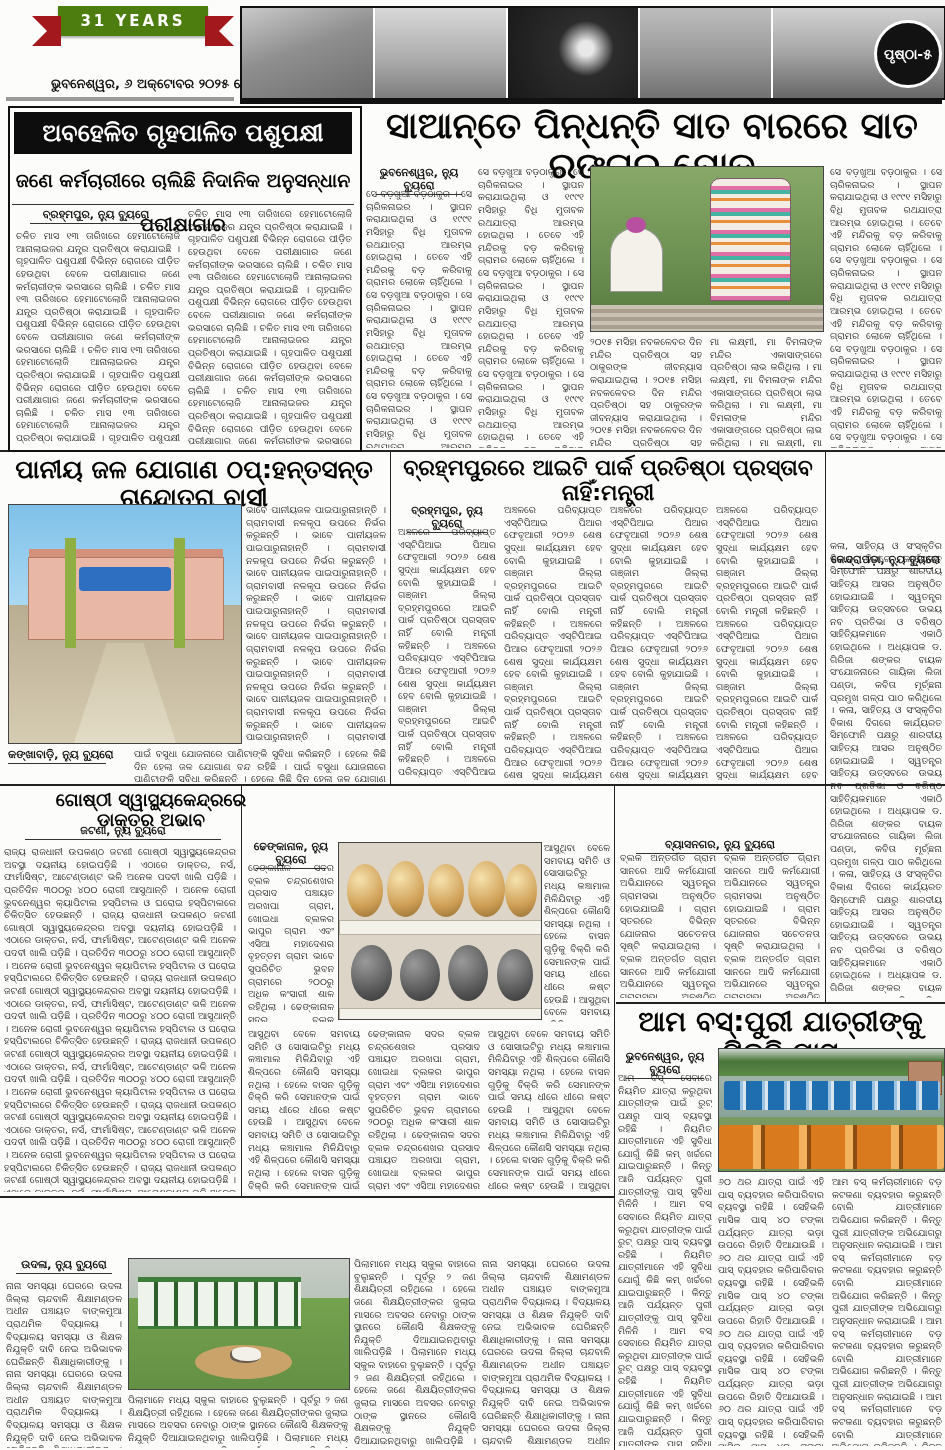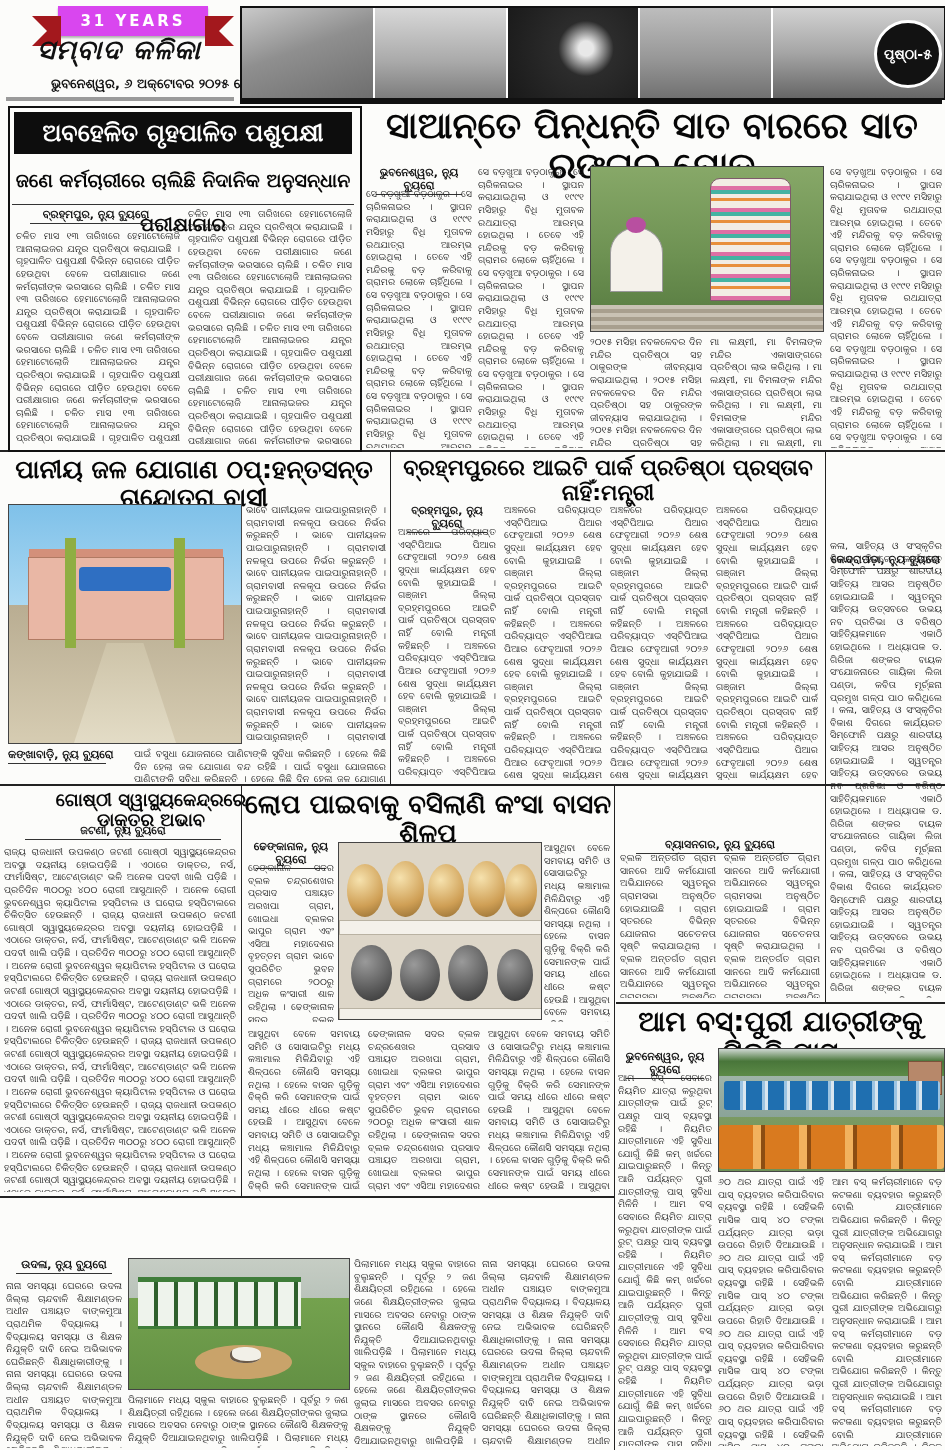--- a/index.html
+++ b/index.html
@@ -1,19 +1,19 @@
 <!DOCTYPE html>
 <html><head>
 <meta charset="utf-8">
 <style>
   html,body{margin:0;padding:0;background:#e8e8e4;}
   .page{position:relative;width:945px;height:1450px;background:#fcfcfa;margin:0 auto;
         font-family:"DejaVu Sans",sans-serif;color:#111;overflow:hidden;}
   
-  .ribbon{position:absolute;left:58px;top:6px;width:150px;height:30px;background:#d946ef;
+  .ribbon{position:absolute;left:58px;top:6px;width:150px;height:30px;background:#4d7c0f;
           color:#fff;font-weight:bold;font-size:15px;letter-spacing:3px;text-align:center;
           line-height:30px;box-shadow:0 2px 2px rgba(0,0,0,.3);}
   .ribbon:before,.ribbon:after{content:"";position:absolute;top:10px;border:15px solid #a3181d;}
   .ribbon:before{left:-26px;border-right-width:14px;border-left-color:transparent;}
   .ribbon:after{right:-26px;border-left-width:14px;border-right-color:transparent;}
   .paper-name{position:absolute;left:6px;top:34px;width:226px;text-align:center;
               font-size:27px;font-weight:bold;font-style:italic;letter-spacing:1px;}
   .dateline{position:absolute;left:0;top:76px;width:238px;text-align:center;
             font-size:13px;font-weight:bold;padding-left:48px;}
   .date-rule{position:absolute;left:6px;top:97px;width:228px;height:4px;background:#9a9a9a;}
@@ -84,21 +84,20 @@
   .cow{position:absolute;left:46%;bottom:20%;width:14%;height:12%;background:#f2f0e8;border-radius:45%;box-shadow:2px -2px 0 #6b5b4a inset;}
 </style>
 </head>
 <body>
 
 <div class="page">
 
   <div class="ribbon">
     <span>31 YEARS</span>
   </div>
-  <div class="paper-name">ସମ୍ବାଦ କଳିକା</div>
   <div class="dateline">ଭୁବନେଶ୍ୱର, ୬ ଅକ୍ଟୋବର ୨୦୨୫ ସୋମବାର</div>
   <div class="date-rule"></div>
 
   <div class="strip">
     <div class="cell-a"></div>
     <div class="cell-b"></div>
     <div class="cell-c"></div>
     <div class="cell-d"></div>
     <div class="cell-e">
       <div class="page-badge">ପୃଷ୍ଠା-୫</div>
@@ -167,21 +166,20 @@
     <span>କେନ୍ଦ୍ରାପଡ଼ା, ନ୍ୟୁ ବ୍ୟୁରୋ</span><span class="bl-rule"></span>
   </div>
   <div class="col" style="left:830px;top:540px;width:112px;height:458px;">କଳା, ସାହିତ୍ୟ ଓ ସଂସ୍କୃତିର ବିକାଶ ଦିଗରେ କାର୍ଯ୍ୟରତ ସିମ୍ଫୋନି ପକ୍ଷରୁ ଶାରଦୀୟ ସାହିତ୍ୟ ଆସର ଅନୁଷ୍ଠିତ ହୋଇଯାଇଛି । ସ୍ୱତନ୍ତ୍ର ସାହିତ୍ୟ ଉତ୍ସବରେ ଉଭୟ ନବ ପ୍ରତିଭା ଓ ବରିଷ୍ଠ ସାହିତ୍ୟିକମାନେ ଏକାଠି ହୋଇଥିଲେ । ଅଧ୍ୟାପକ ଡ. ଗିରିଜା ଶଙ୍କର ବାୟକ ସଂଯୋଜନାରେ ଗାୟିକା ଲିଜା ପଣ୍ଡା, କବିତା ମୂର୍ଚ୍ଛନା ପ୍ରମୁଖ ଗଳ୍ପ ପାଠ କରିଥିଲେ । କଳା, ସାହିତ୍ୟ ଓ ସଂସ୍କୃତିର ବିକାଶ ଦିଗରେ କାର୍ଯ୍ୟରତ ସିମ୍ଫୋନି ପକ୍ଷରୁ ଶାରଦୀୟ ସାହିତ୍ୟ ଆସର ଅନୁଷ୍ଠିତ ହୋଇଯାଇଛି । ସ୍ୱତନ୍ତ୍ର ସାହିତ୍ୟ ଉତ୍ସବରେ ଉଭୟ ନବ ପ୍ରତିଭା ଓ ବରିଷ୍ଠ ସାହିତ୍ୟିକମାନେ ଏକାଠି ହୋଇଥିଲେ । ଅଧ୍ୟାପକ ଡ. ଗିରିଜା ଶଙ୍କର ବାୟକ ସଂଯୋଜନାରେ ଗାୟିକା ଲିଜା ପଣ୍ଡା, କବିତା ମୂର୍ଚ୍ଛନା ପ୍ରମୁଖ ଗଳ୍ପ ପାଠ କରିଥିଲେ । କଳା, ସାହିତ୍ୟ ଓ ସଂସ୍କୃତିର ବିକାଶ ଦିଗରେ କାର୍ଯ୍ୟରତ ସିମ୍ଫୋନି ପକ୍ଷରୁ ଶାରଦୀୟ ସାହିତ୍ୟ ଆସର ଅନୁଷ୍ଠିତ ହୋଇଯାଇଛି । ସ୍ୱତନ୍ତ୍ର ସାହିତ୍ୟ ଉତ୍ସବରେ ଉଭୟ ନବ ପ୍ରତିଭା ଓ ବରିଷ୍ଠ ସାହିତ୍ୟିକମାନେ ଏକାଠି ହୋଇଥିଲେ । ଅଧ୍ୟାପକ ଡ. ଗିରିଜା ଶଙ୍କର ବାୟକ ସଂଯୋଜନାରେ ଗାୟିକା ଲିଜା ପଣ୍ଡା, କବିତା ମୂର୍ଚ୍ଛନା ପ୍ରମୁଖ ଗଳ୍ପ ପାଠ କରିଥିଲେ । କଳା, ସାହିତ୍ୟ ଓ ସଂସ୍କୃତିର ବିକାଶ ଦିଗରେ କାର୍ଯ୍ୟରତ ସିମ୍ଫୋନି ପକ୍ଷରୁ ଶାରଦୀୟ ସାହିତ୍ୟ ଆସର ଅନୁଷ୍ଠିତ ହୋଇଯାଇଛି । ସ୍ୱତନ୍ତ୍ର ସାହିତ୍ୟ ଉତ୍ସବରେ ଉଭୟ ନବ ପ୍ରତିଭା ଓ ବରିଷ୍ଠ ସାହିତ୍ୟିକମାନେ ଏକାଠି ହୋଇଥିଲେ । ଅଧ୍ୟାପକ ଡ. ଗିରିଜା ଶଙ୍କର ବାୟକ ସଂଯୋଜନାରେ ଗାୟିକା ଲିଜା ପଣ୍ଡା, କବିତା ମୂର୍ଚ୍ଛନା ପ୍ରମୁଖ ଗଳ୍ପ ପାଠ କରିଥିଲେ । କଳା, ସାହିତ୍ୟ ଓ ସଂସ୍କୃତିର ବିକାଶ ଦିଗରେ କାର୍ଯ୍ୟରତ ସିମ୍ଫୋନି ପକ୍ଷରୁ ଶାରଦୀୟ ସାହିତ୍ୟ ଆସର ଅନୁଷ୍ଠିତ ହୋଇଯାଇଛି । ସ୍ୱତନ୍ତ୍ର ସାହିତ୍ୟ ଉତ୍ସବରେ ଉଭୟ ନବ ପ୍ରତିଭା ଓ ବରିଷ୍ଠ ସାହିତ୍ୟିକମାନେ ଏକାଠି ହୋଇଥିଲେ । ଅଧ୍ୟାପକ ଡ. ଗିରିଜା ଶଙ୍କର ବାୟକ ସଂଯୋଜନାରେ ଗାୟିକା ଲିଜା ପଣ୍ଡା, କବିତା ମୂର୍ଚ୍ଛନା ପ୍ରମୁଖ ଗଳ୍ପ ପାଠ କରିଥିଲେ । କଳା, ସାହିତ୍ୟ ଓ ସଂସ୍କୃତିର ବିକାଶ ଦିଗରେ କାର୍ଯ୍ୟରତ ସିମ୍ଫୋନି ପକ୍ଷରୁ ଶାରଦୀୟ ସାହିତ୍ୟ ଆସର ଅନୁଷ୍ଠିତ ହୋଇଯାଇଛି । ସ୍ୱତନ୍ତ୍ର ସାହିତ୍ୟ ଉତ୍ସବରେ ଉଭୟ ନବ ପ୍ରତିଭା ଓ ବରିଷ୍ଠ ସାହିତ୍ୟିକମାନେ ଏକାଠି ହୋଇଥିଲେ । ଅଧ୍ୟାପକ ଡ. ଗିରିଜା ଶଙ୍କର ବାୟକ ସଂଯୋଜନାରେ ଗାୟିକା ଲିଜା ପଣ୍ଡା, କବିତା ମୂର୍ଚ୍ଛନା ପ୍ରମୁଖ ଗଳ୍ପ ପାଠ କରିଥିଲେ । କଳା, ସାହିତ୍ୟ ଓ ସଂସ୍କୃତିର ବିକାଶ ଦିଗରେ କାର୍ଯ୍ୟରତ ସିମ୍ଫୋନି ପକ୍ଷରୁ ଶାରଦୀୟ ସାହିତ୍ୟ ଆସର ଅନୁଷ୍ଠିତ ହୋଇଯାଇଛି । ସ୍ୱତନ୍ତ୍ର ସାହିତ୍ୟ ଉତ୍ସବରେ ଉଭୟ ନବ ପ୍ରତିଭା ଓ ବରିଷ୍ଠ ସାହିତ୍ୟିକମାନେ ଏକାଠି ହୋଇଥିଲେ । ଅଧ୍ୟାପକ ଡ. ଗିରିଜା ଶଙ୍କର ବାୟକ ସଂଯୋଜନାରେ ଗାୟିକା ଲିଜା ପଣ୍ଡା, କବିତା ମୂର୍ଚ୍ଛନା ପ୍ରମୁଖ ଗଳ୍ପ ପାଠ କରିଥିଲେ ।</div>
 
   <div class="h" style="left:0;top:790px;width:238px;height:32px;font-size:18px;padding-left:32px;">ଗୋଷ୍ଠୀ ସ୍ୱାସ୍ଥ୍ୟକେନ୍ଦ୍ରରେ ଡାକ୍ତର ଅଭାବ</div>
   <div class="byline" style="left:4px;top:824px;width:238px;">
     <span>ଜଟଣୀ, ନ୍ୟୁ ବ୍ୟୁରୋ</span><span class="bl-rule"></span>
   </div>
   <div class="col" style="left:4px;top:846px;width:232px;height:346px;">ରାଜ୍ୟ ରାଜଧାନୀ ଉପକଣ୍ଠ ଜଟଣୀ ଗୋଷ୍ଠୀ ସ୍ୱାସ୍ଥ୍ୟକେନ୍ଦ୍ରର ଅବସ୍ଥା ଦୟନୀୟ ହୋଇପଡ଼ିଛି । ଏଠାରେ ଡାକ୍ତର, ନର୍ସ, ଫାର୍ମାସିଷ୍ଟ, ଆଟେଣ୍ଡାଣ୍ଟ ଭଳି ଅନେକ ପଦବୀ ଖାଲି ପଡ଼ିଛି । ପ୍ରତିଦିନ ୩୦୦ରୁ ୪୦୦ ରୋଗୀ ଆସୁଥାନ୍ତି । ଅନେକ ରୋଗୀ ଭୁବନେଶ୍ୱର କ୍ୟାପିଟାଲ ହସ୍ପିଟାଲ ଓ ଘରୋଇ ହସ୍ପିଟାଲରେ ଚିକିତ୍ସିତ ହେଉଛନ୍ତି । ରାଜ୍ୟ ରାଜଧାନୀ ଉପକଣ୍ଠ ଜଟଣୀ ଗୋଷ୍ଠୀ ସ୍ୱାସ୍ଥ୍ୟକେନ୍ଦ୍ରର ଅବସ୍ଥା ଦୟନୀୟ ହୋଇପଡ଼ିଛି । ଏଠାରେ ଡାକ୍ତର, ନର୍ସ, ଫାର୍ମାସିଷ୍ଟ, ଆଟେଣ୍ଡାଣ୍ଟ ଭଳି ଅନେକ ପଦବୀ ଖାଲି ପଡ଼ିଛି । ପ୍ରତିଦିନ ୩୦୦ରୁ ୪୦୦ ରୋଗୀ ଆସୁଥାନ୍ତି । ଅନେକ ରୋଗୀ ଭୁବନେଶ୍ୱର କ୍ୟାପିଟାଲ ହସ୍ପିଟାଲ ଓ ଘରୋଇ ହସ୍ପିଟାଲରେ ଚିକିତ୍ସିତ ହେଉଛନ୍ତି । ରାଜ୍ୟ ରାଜଧାନୀ ଉପକଣ୍ଠ ଜଟଣୀ ଗୋଷ୍ଠୀ ସ୍ୱାସ୍ଥ୍ୟକେନ୍ଦ୍ରର ଅବସ୍ଥା ଦୟନୀୟ ହୋଇପଡ଼ିଛି । ଏଠାରେ ଡାକ୍ତର, ନର୍ସ, ଫାର୍ମାସିଷ୍ଟ, ଆଟେଣ୍ଡାଣ୍ଟ ଭଳି ଅନେକ ପଦବୀ ଖାଲି ପଡ଼ିଛି । ପ୍ରତିଦିନ ୩୦୦ରୁ ୪୦୦ ରୋଗୀ ଆସୁଥାନ୍ତି । ଅନେକ ରୋଗୀ ଭୁବନେଶ୍ୱର କ୍ୟାପିଟାଲ ହସ୍ପିଟାଲ ଓ ଘରୋଇ ହସ୍ପିଟାଲରେ ଚିକିତ୍ସିତ ହେଉଛନ୍ତି । ରାଜ୍ୟ ରାଜଧାନୀ ଉପକଣ୍ଠ ଜଟଣୀ ଗୋଷ୍ଠୀ ସ୍ୱାସ୍ଥ୍ୟକେନ୍ଦ୍ରର ଅବସ୍ଥା ଦୟନୀୟ ହୋଇପଡ଼ିଛି । ଏଠାରେ ଡାକ୍ତର, ନର୍ସ, ଫାର୍ମାସିଷ୍ଟ, ଆଟେଣ୍ଡାଣ୍ଟ ଭଳି ଅନେକ ପଦବୀ ଖାଲି ପଡ଼ିଛି । ପ୍ରତିଦିନ ୩୦୦ରୁ ୪୦୦ ରୋଗୀ ଆସୁଥାନ୍ତି । ଅନେକ ରୋଗୀ ଭୁବନେଶ୍ୱର କ୍ୟାପିଟାଲ ହସ୍ପିଟାଲ ଓ ଘରୋଇ ହସ୍ପିଟାଲରେ ଚିକିତ୍ସିତ ହେଉଛନ୍ତି । ରାଜ୍ୟ ରାଜଧାନୀ ଉପକଣ୍ଠ ଜଟଣୀ ଗୋଷ୍ଠୀ ସ୍ୱାସ୍ଥ୍ୟକେନ୍ଦ୍ରର ଅବସ୍ଥା ଦୟନୀୟ ହୋଇପଡ଼ିଛି । ଏଠାରେ ଡାକ୍ତର, ନର୍ସ, ଫାର୍ମାସିଷ୍ଟ, ଆଟେଣ୍ଡାଣ୍ଟ ଭଳି ଅନେକ ପଦବୀ ଖାଲି ପଡ଼ିଛି । ପ୍ରତିଦିନ ୩୦୦ରୁ ୪୦୦ ରୋଗୀ ଆସୁଥାନ୍ତି । ଅନେକ ରୋଗୀ ଭୁବନେଶ୍ୱର କ୍ୟାପିଟାଲ ହସ୍ପିଟାଲ ଓ ଘରୋଇ ହସ୍ପିଟାଲରେ ଚିକିତ୍ସିତ ହେଉଛନ୍ତି । ରାଜ୍ୟ ରାଜଧାନୀ ଉପକଣ୍ଠ ଜଟଣୀ ଗୋଷ୍ଠୀ ସ୍ୱାସ୍ଥ୍ୟକେନ୍ଦ୍ରର ଅବସ୍ଥା ଦୟନୀୟ ହୋଇପଡ଼ିଛି । ଏଠାରେ ଡାକ୍ତର, ନର୍ସ, ଫାର୍ମାସିଷ୍ଟ, ଆଟେଣ୍ଡାଣ୍ଟ ଭଳି ଅନେକ ପଦବୀ ଖାଲି ପଡ଼ିଛି । ପ୍ରତିଦିନ ୩୦୦ରୁ ୪୦୦ ରୋଗୀ ଆସୁଥାନ୍ତି । ଅନେକ ରୋଗୀ ଭୁବନେଶ୍ୱର କ୍ୟାପିଟାଲ ହସ୍ପିଟାଲ ଓ ଘରୋଇ ହସ୍ପିଟାଲରେ ଚିକିତ୍ସିତ ହେଉଛନ୍ତି । ରାଜ୍ୟ ରାଜଧାନୀ ଉପକଣ୍ଠ ଜଟଣୀ ଗୋଷ୍ଠୀ ସ୍ୱାସ୍ଥ୍ୟକେନ୍ଦ୍ରର ଅବସ୍ଥା ଦୟନୀୟ ହୋଇପଡ଼ିଛି । ଏଠାରେ ଡାକ୍ତର, ନର୍ସ, ଫାର୍ମାସିଷ୍ଟ, ଆଟେଣ୍ଡାଣ୍ଟ ଭଳି ଅନେକ ପଦବୀ ଖାଲି ପଡ଼ିଛି । ପ୍ରତିଦିନ ୩୦୦ରୁ ୪୦୦ ରୋଗୀ ଆସୁଥାନ୍ତି । ଅନେକ ରୋଗୀ ଭୁବନେଶ୍ୱର କ୍ୟାପିଟାଲ ହସ୍ପିଟାଲ ଓ ଘରୋଇ ହସ୍ପିଟାଲରେ ଚିକିତ୍ସିତ ହେଉଛନ୍ତି । ରାଜ୍ୟ ରାଜଧାନୀ ଉପକଣ୍ଠ ଜଟଣୀ ଗୋଷ୍ଠୀ ସ୍ୱାସ୍ଥ୍ୟକେନ୍ଦ୍ରର ଅବସ୍ଥା ଦୟନୀୟ ହୋଇପଡ଼ିଛି । ଏଠାରେ ଡାକ୍ତର, ନର୍ସ, ଫାର୍ମାସିଷ୍ଟ, ଆଟେଣ୍ଡାଣ୍ଟ ଭଳି ଅନେକ ପଦବୀ ଖାଲି ପଡ଼ିଛି । ପ୍ରତିଦିନ ୩୦୦ରୁ ୪୦୦ ରୋଗୀ ଆସୁଥାନ୍ତି । ଅନେକ ରୋଗୀ ଭୁବନେଶ୍ୱର କ୍ୟାପିଟାଲ ହସ୍ପିଟାଲ ଓ ଘରୋଇ ହସ୍ପିଟାଲରେ ଚିକିତ୍ସିତ ହେଉଛନ୍ତି । ରାଜ୍ୟ ରାଜଧାନୀ ଉପକଣ୍ଠ ଜଟଣୀ ଗୋଷ୍ଠୀ ସ୍ୱାସ୍ଥ୍ୟକେନ୍ଦ୍ରର ଅବସ୍ଥା ଦୟନୀୟ ହୋଇପଡ଼ିଛି । ଏଠାରେ ଡାକ୍ତର, ନର୍ସ, ଫାର୍ମାସିଷ୍ଟ, ଆଟେଣ୍ଡାଣ୍ଟ ଭଳି ଅନେକ ପଦବୀ ଖାଲି ପଡ଼ିଛି । ପ୍ରତିଦିନ ୩୦୦ରୁ ୪୦୦ ରୋଗୀ ଆସୁଥାନ୍ତି । ଅନେକ ରୋଗୀ ଭୁବନେଶ୍ୱର କ୍ୟାପିଟାଲ ହସ୍ପିଟାଲ ଓ ଘରୋଇ ହସ୍ପିଟାଲରେ ଚିକିତ୍ସିତ ହେଉଛନ୍ତି । ରାଜ୍ୟ ରାଜଧାନୀ ଉପକଣ୍ଠ ଜଟଣୀ ଗୋଷ୍ଠୀ ସ୍ୱାସ୍ଥ୍ୟକେନ୍ଦ୍ରର ଅବସ୍ଥା ଦୟନୀୟ ହୋଇପଡ଼ିଛି । ଏଠାରେ ଡାକ୍ତର, ନର୍ସ, ଫାର୍ମାସିଷ୍ଟ, ଆଟେଣ୍ଡାଣ୍ଟ ଭଳି ଅନେକ ପଦବୀ ଖାଲି ପଡ଼ିଛି । ପ୍ରତିଦିନ ୩୦୦ରୁ ୪୦୦ ରୋଗୀ ଆସୁଥାନ୍ତି । ଅନେକ ରୋଗୀ ଭୁବନେଶ୍ୱର କ୍ୟାପିଟାଲ ହସ୍ପିଟାଲ ଓ ଘରୋଇ ହସ୍ପିଟାଲରେ ଚିକିତ୍ସିତ ହେଉଛନ୍ତି । ରାଜ୍ୟ ରାଜଧାନୀ ଉପକଣ୍ଠ ଜଟଣୀ ଗୋଷ୍ଠୀ ସ୍ୱାସ୍ଥ୍ୟକେନ୍ଦ୍ରର ଅବସ୍ଥା ଦୟନୀୟ ହୋଇପଡ଼ିଛି । ଏଠାରେ ଡାକ୍ତର, ନର୍ସ, ଫାର୍ମାସିଷ୍ଟ, ଆଟେଣ୍ଡାଣ୍ଟ ଭଳି ଅନେକ ପଦବୀ ଖାଲି ପଡ଼ିଛି । ପ୍ରତିଦିନ ୩୦୦ରୁ ୪୦୦ ରୋଗୀ ଆସୁଥାନ୍ତି । ଅନେକ ରୋଗୀ ଭୁବନେଶ୍ୱର କ୍ୟାପିଟାଲ ହସ୍ପିଟାଲ ଓ ଘରୋଇ ହସ୍ପିଟାଲରେ ଚିକିତ୍ସିତ ହେଉଛନ୍ତି ।</div>
 
-  <div class="h" style="left:244px;top:790px;width:368px;height:44px;font-size:26px;">ଲୋପ ପାଇବାକୁ ବସିଲାଣି କଂସା ବାସନ ଶିଳ୍ପ</div>
   <div class="byline" style="left:248px;top:840px;width:86px;">
     <span>ଢେଙ୍କାନାଳ, ନ୍ୟୁ ବ୍ୟୁରୋ</span><span class="bl-rule"></span>
   </div>
   <div class="col" style="left:248px;top:862px;width:86px;height:160px;">ଢେଙ୍କାନାଳ ସଦର ବ୍ଲକ ଚନ୍ଦ୍ରଶେଖର ପ୍ରସାଦ ପଞ୍ଚାୟତ ଅରଖପା ଗ୍ରାମ, ଖୋଇଧା ବ୍ଲକର ଭାପୁର ଗ୍ରାମ ଏବଂ ଏସିଆ ମହାଦେଶର ବୃହତ୍ତମ ଗ୍ରାମ ଭାବେ ସୁପରିଚିତ ଭୁବନ ଗ୍ରାମରେ ୨୦୦ରୁ ଅଧିକ କଂସାରୀ ଶାଳ ରହିଥିଲା । ଢେଙ୍କାନାଳ ସଦର ବ୍ଲକ ଚନ୍ଦ୍ରଶେଖର ପ୍ରସାଦ ପଞ୍ଚାୟତ ଅରଖପା ଗ୍ରାମ, ଖୋଇଧା ବ୍ଲକର ଭାପୁର ଗ୍ରାମ ଏବଂ ଏସିଆ ମହାଦେଶର ବୃହତ୍ତମ ଗ୍ରାମ ଭାବେ ସୁପରିଚିତ ଭୁବନ ଗ୍ରାମରେ ୨୦୦ରୁ ଅଧିକ କଂସାରୀ ଶାଳ ରହିଥିଲା । ଢେଙ୍କାନାଳ ସଦର ବ୍ଲକ ଚନ୍ଦ୍ରଶେଖର ପ୍ରସାଦ ପଞ୍ଚାୟତ ଅରଖପା ଗ୍ରାମ, ଖୋଇଧା ବ୍ଲକର ଭାପୁର ଗ୍ରାମ ଏବଂ ଏସିଆ ମହାଦେଶର ବୃହତ୍ତମ ଗ୍ରାମ ଭାବେ ସୁପରିଚିତ ଭୁବନ ଗ୍ରାମରେ ୨୦୦ରୁ ଅଧିକ କଂସାରୀ ଶାଳ ରହିଥିଲା ।</div>
   <div class="photo ph-utensil" style="left:338px;top:842px;width:202px;height:176px;">
     <div class="shelf" style="top:44%;"></div>
     <div class="shelf" style="top:94%;"></div>
     <div class="pot gold" style="left:4%;top:12%;width:18%;height:30%;"></div>
     <div class="pot gold" style="left:24%;top:10%;width:18%;height:32%;"></div>
     <div class="pot gold" style="left:44%;top:12%;width:18%;height:30%;"></div>

